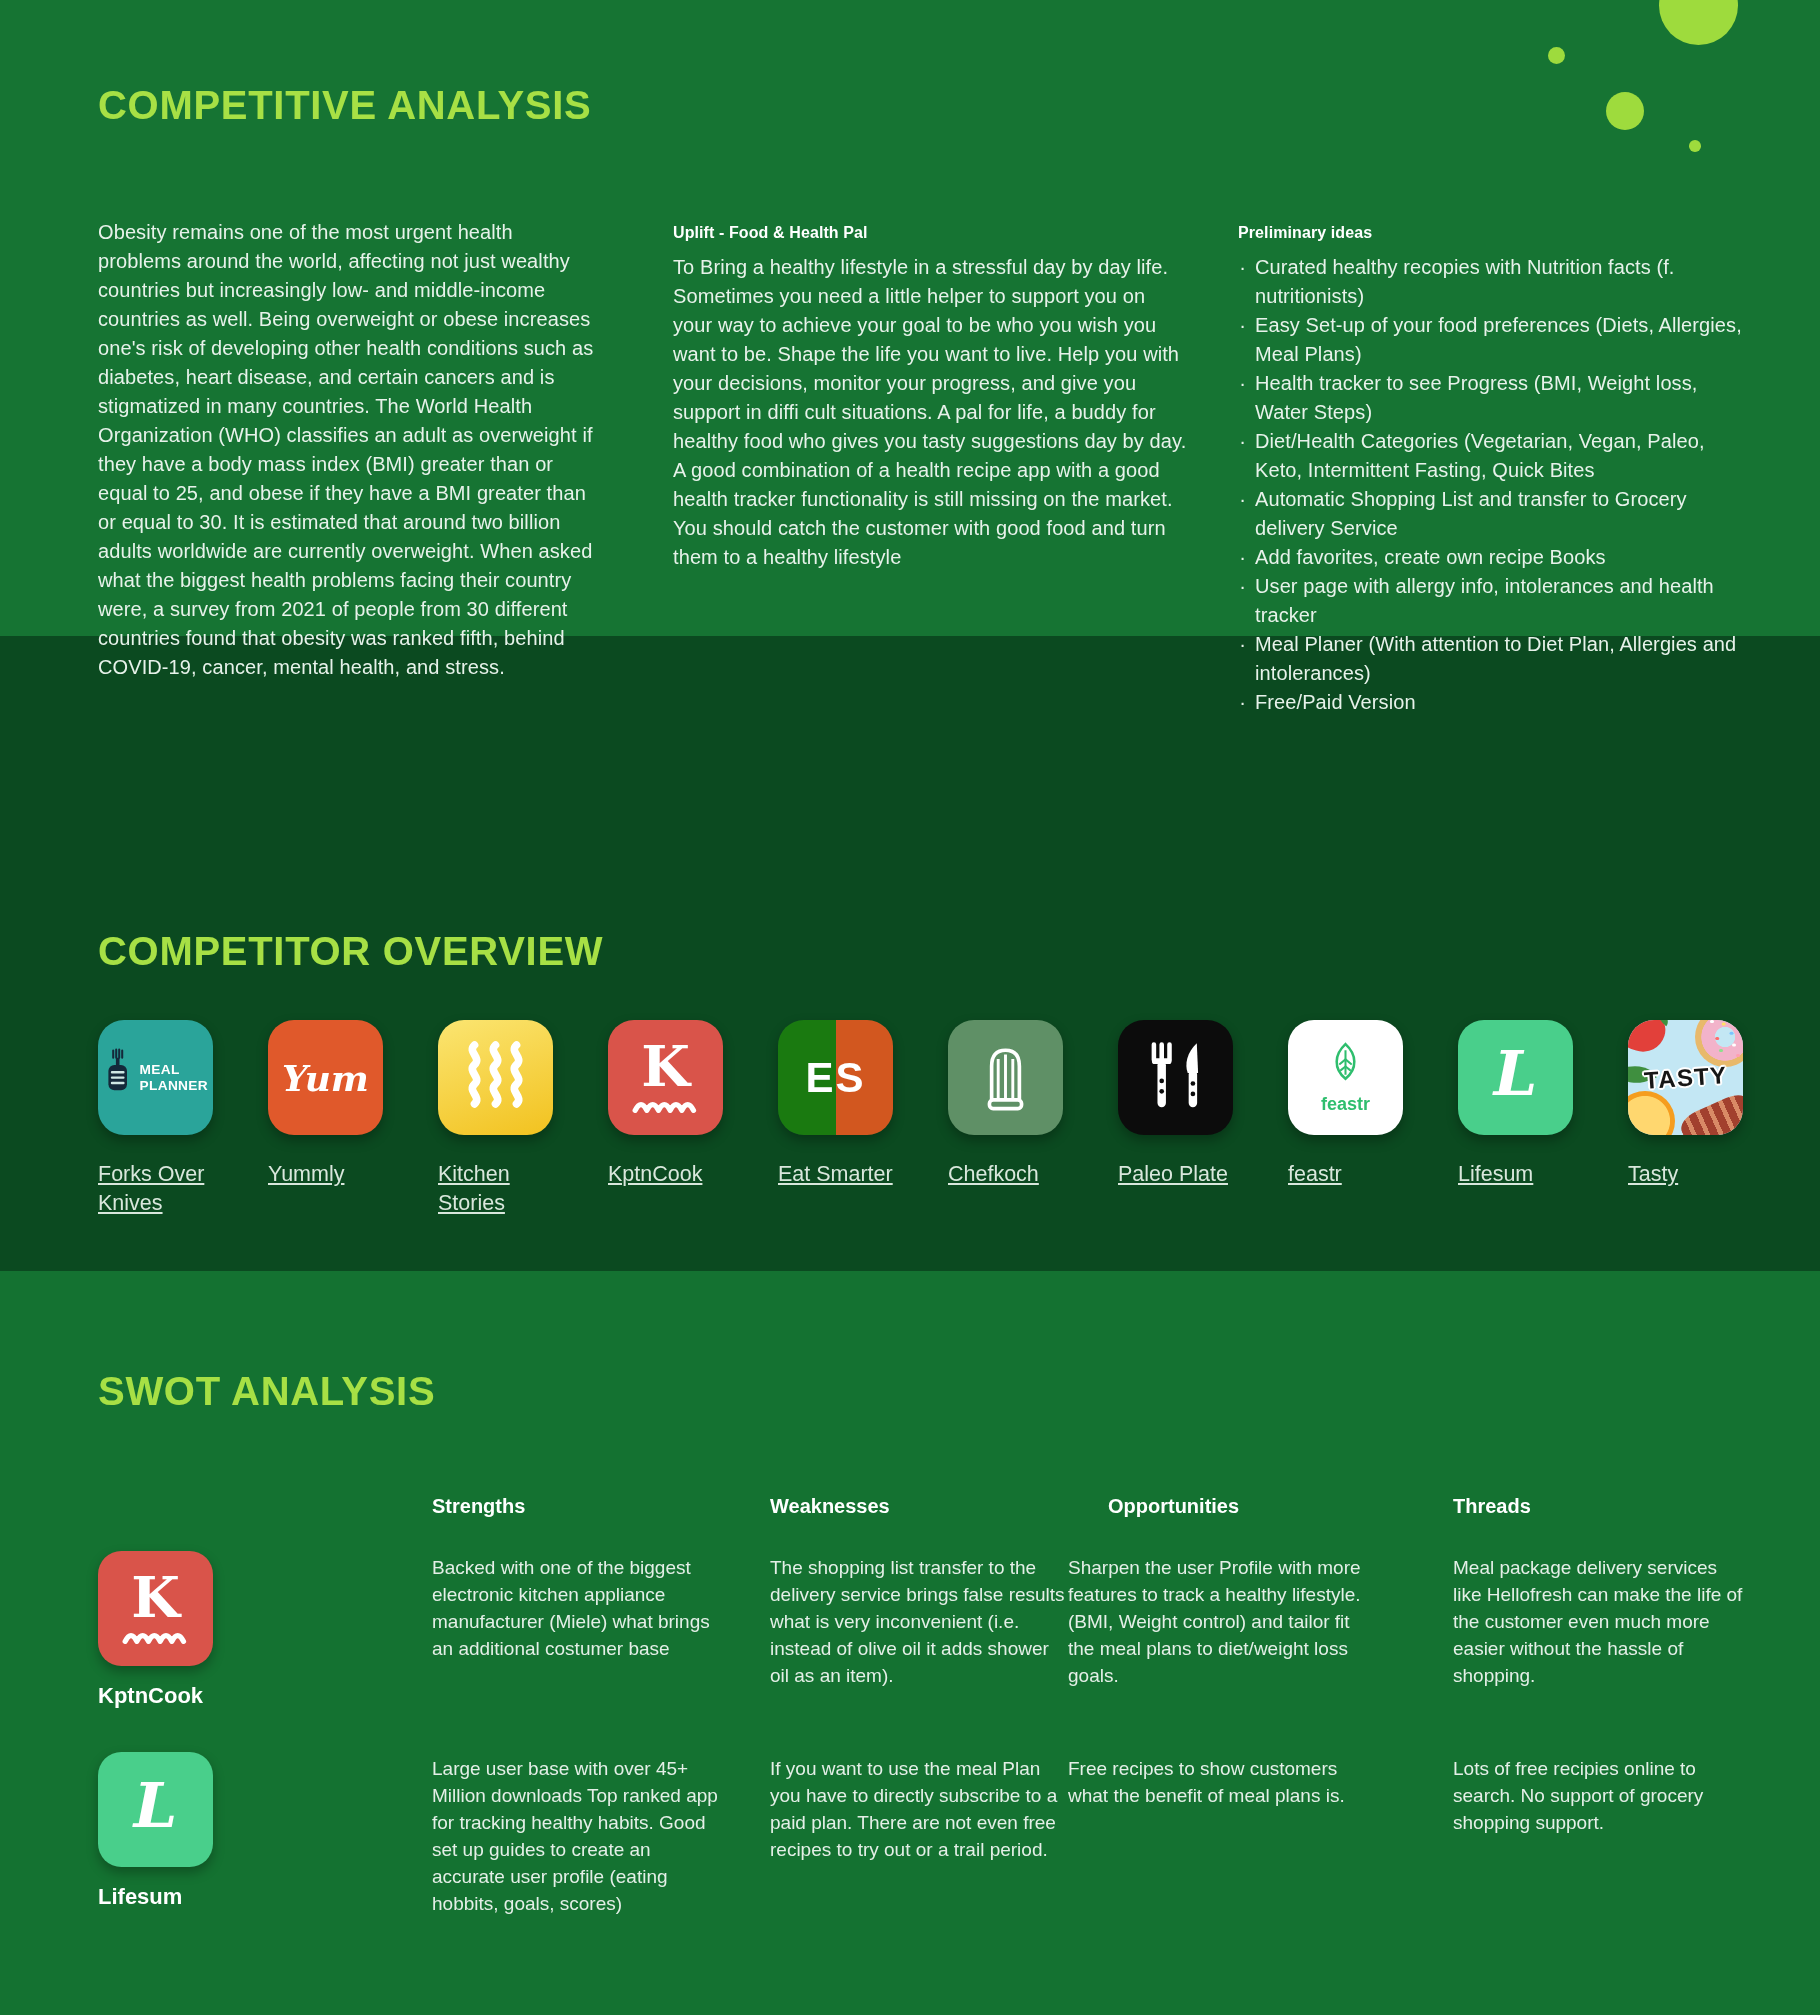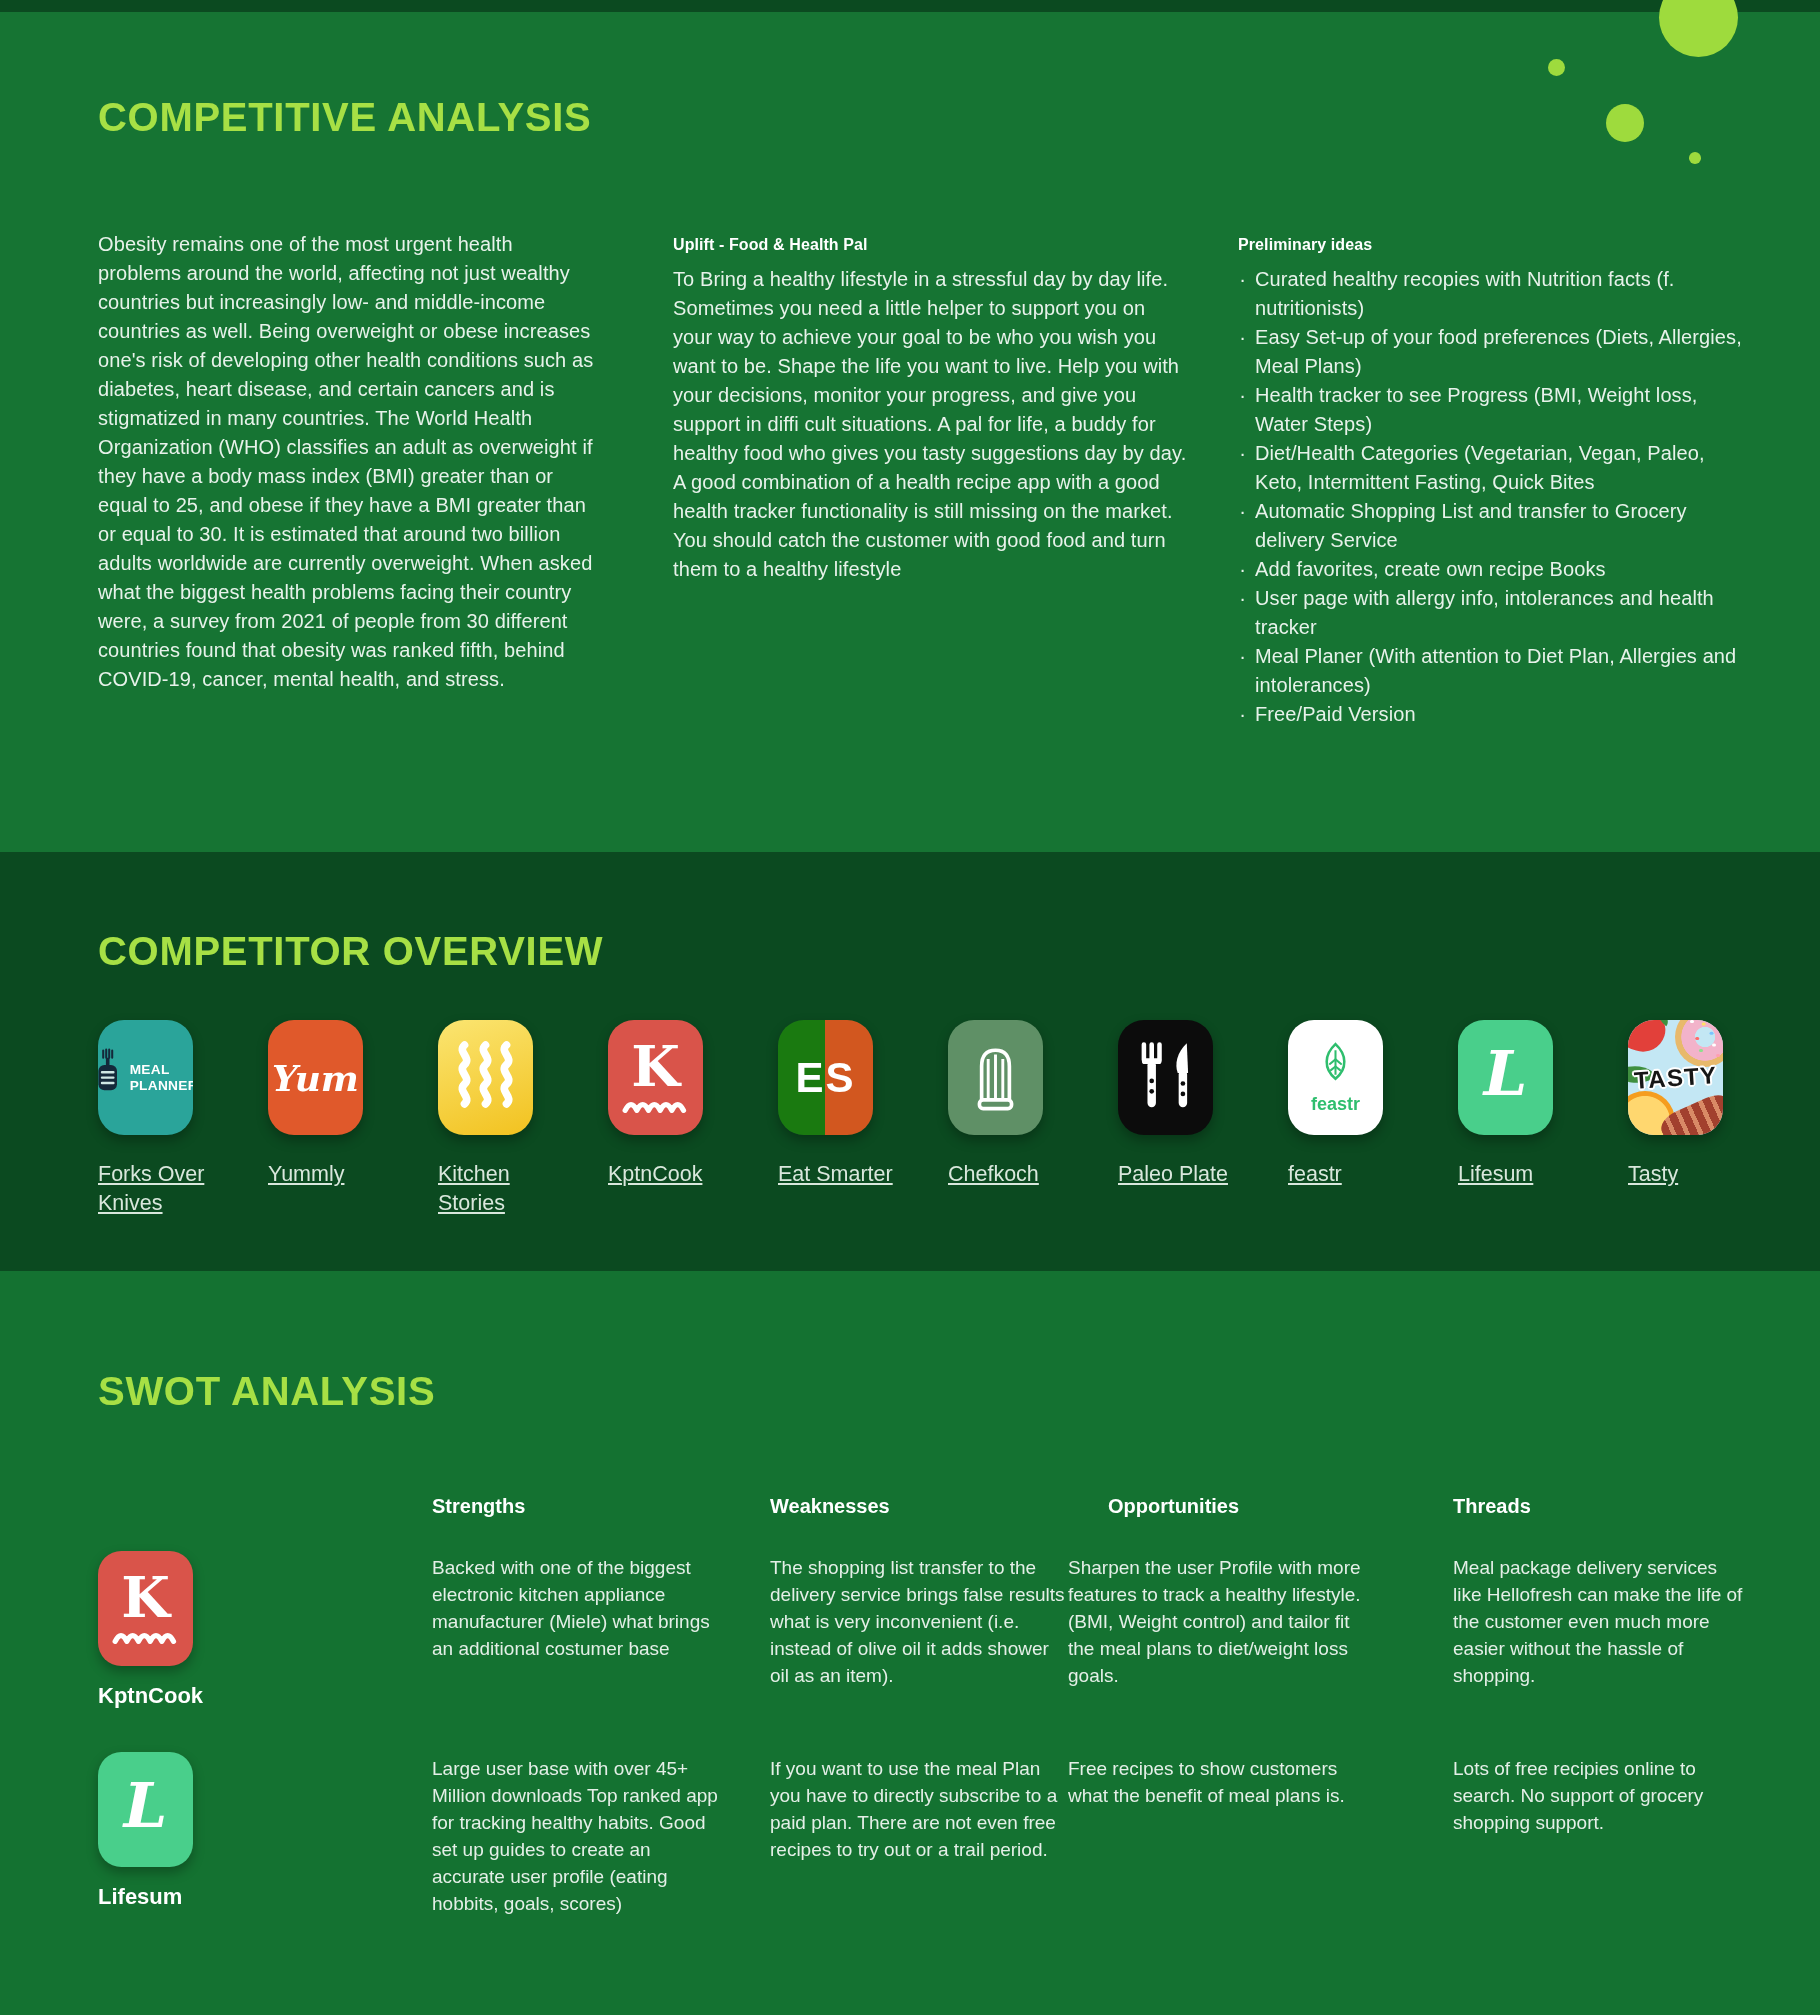--- a/index.html
+++ b/index.html
@@ -1,21 +1,21 @@
 <!DOCTYPE html>
 <html style="font-size:10.4px"><head>
 <meta charset="utf-8">
 <style>
   html,body{margin:0;padding:0;background:#0b4a20;}
   .page{position:relative;width:1820px;height:2015px;overflow:hidden;
         font-family:"Liberation Sans",sans-serif;color:#e7f2ea;}
 
   
   .sec{position:absolute;left:0;width:1820px;}
-  .sec-top{top:12px;height:852px;background:#15733a;background:#167433;}
+  .sec-top{top:0;height:636px;background:#15733a;background:#167433;}
   .sec-mid{top:852px;height:419px;background:#0b4a20;padding-left:36px;}
   .sec-bot{top:1271px;height:744px;background:#147231;}
 
   .sec-title{position:absolute;margin:0;font-size:40px;font-weight:800;
              letter-spacing:0.7px;color:#a7e045;}
 
   
   .bubble{position:absolute;border-radius:50%;background:#9edb3d;}
   .b1{left:1659px;top:-34px;width:79px;height:79px;}
   .b2{left:1548px;top:47px;width:17px;height:17px;}
@@ -30,21 +30,21 @@
   .col-uplift{left:673px;width:514px;}
   .col-ideas{left:1238px;width:507px;}
   .col h3{margin:0 0 5.2px 0;font-size:16px;line-height:30px;font-weight:700;color:#ffffff;}
   .idea-list{margin:0;padding:0;list-style:none;}
   .idea-list li{position:relative;padding-left:17px;margin:0;}
   .idea-list li::before{content:"\00B7";position:absolute;left:1.3px;}
 
   
   .apps{position:absolute;left:98px;top:168px;display:flex;gap:55px;}
   .app{width:115px;}
-  .tile{width:95px;height:115px;border-radius:26px;display:flex;align-items:center;
+  .tile{width:115px;height:115px;border-radius:26px;display:flex;align-items:center;
         justify-content:center;overflow:hidden;position:relative;
         box-shadow:0 5.2px 11.7px rgba(0,0,0,.28);}
   .app-label{margin-top:25px;font-size:21.5px;line-height:29px;font-weight:300;color:#d9e7dc;text-decoration:underline;}
 
   
   .t-fok{background:#2aa49a;gap:6.5px;}
   .t-fok .fok-text{font-size:13.7px;line-height:15.6px;font-weight:800;color:#fff;letter-spacing:0.3px;}
   .t-yummly{background:#e0592b;}
   .glyph-script{font-family:"DejaVu Serif",serif;font-style:italic;font-weight:700;color:#fff;}
   .t-yummly .glyph-script{font-size:36px;}

